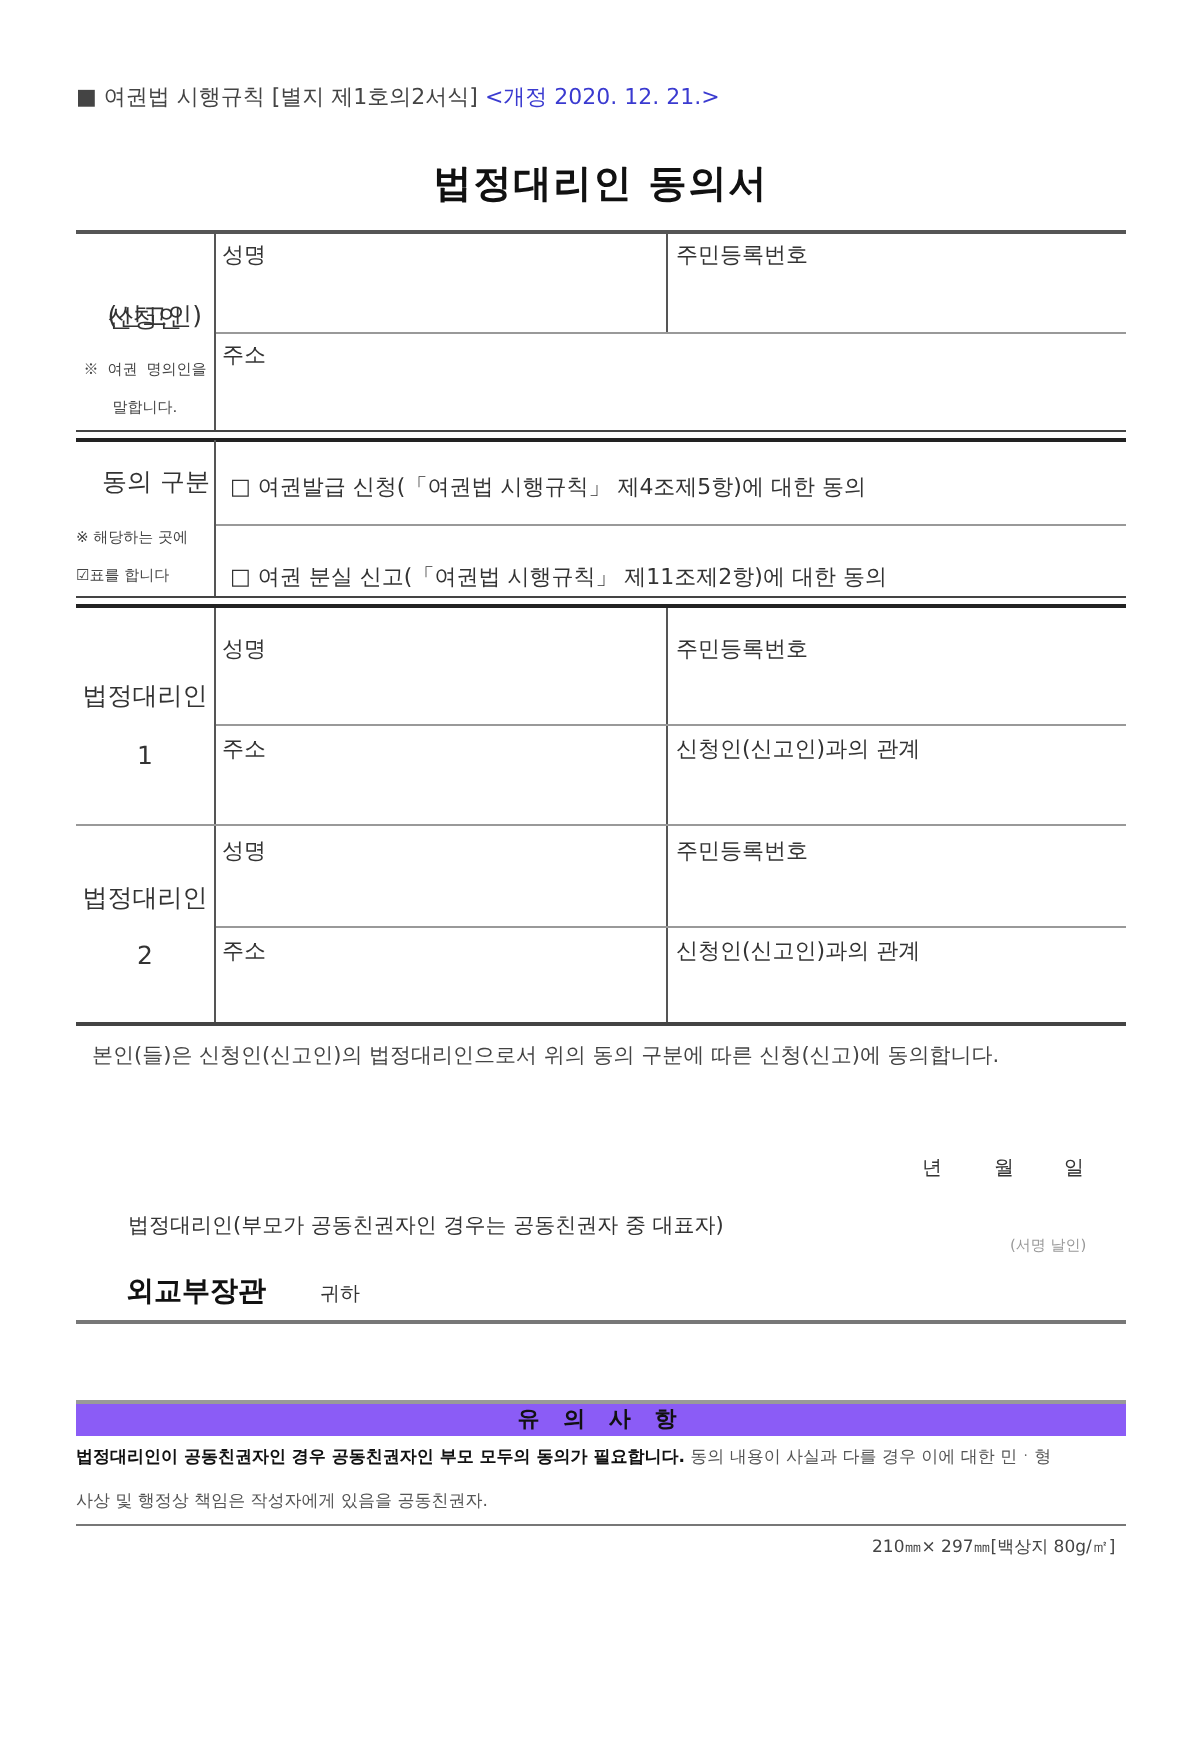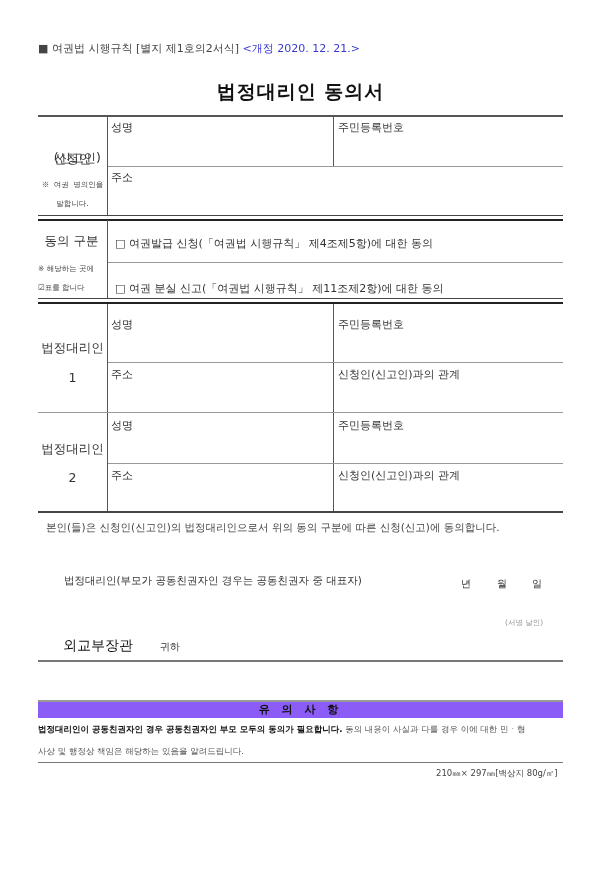--- a/index.html
+++ b/index.html
@@ -47,21 +47,21 @@
 <div class="lbl" style="left:111px;top:120px;">성명</div>
 <div class="lbl" style="left:338px;top:120px;">주민등록번호</div>
 <div class="lbl" style="left:111px;top:170px;">주소</div>
 
 <div class="hline" style="top:215px;height:1px;background:#444;"></div>
 <div class="hline" style="top:219px;height:2px;background:#222;"></div>
 
 <div class="vline" style="left:107px;top:220px;height:78px;"></div>
 <div class="hline thin" style="top:262px;left:108px;width:455px;"></div>
 
-<div class="side s12" style="left:38px;width:67px;top:233px;">동의 구분</div>
+<div class="side s12" style="left:38px;width:67px;top:233px;text-align:right;">동의 구분</div>
 <div class="side s8" style="left:38px;width:69px;top:264px;text-align:left;">※ 해당하는 곳에</div>
 <div class="side s8" style="left:38px;width:67px;top:283px;text-align:left;">☑표를 합니다</div>
 
 <div class="lbl" style="left:115px;top:236px;">
   <span>□</span>
   <span>여권발급 신청(「여권법 시행규칙」 제4조제5항)에 대한 동의</span>
 </div>
 <div class="lbl" style="left:115px;top:281px;">
   <span>□</span>
   <span>여권 분실 신고(「여권법 시행규칙」 제11조제2항)에 대한 동의</span>
@@ -91,28 +91,28 @@
 <div class="lbl" style="left:338px;top:468px;">신청인(신고인)과의 관계</div>
 
 <div class="hline" style="top:511px;height:2px;background:#444;"></div>
 
 <div class="lbl" style="left:46px;top:521px;font-size:10.5px;color:#444;">본인(들)은 신청인(신고인)의 법정대리인으로서 위의 동의 구분에 따른 신청(신고)에 동의합니다.</div>
 
 <div class="lbl" style="left:461px;top:577px;font-size:10px;">년</div>
 <div class="lbl" style="left:497px;top:577px;font-size:10px;">월</div>
 <div class="lbl" style="left:532px;top:577px;font-size:10px;">일</div>
 
-<div class="lbl" style="left:64px;top:574px;font-size:10.5px;">법정대리인(부모가 공동친권자인 경우는 공동친권자 중 대표자)</div>
+<div class="lbl" style="left:64px;top:606px;font-size:10.5px;">법정대리인(부모가 공동친권자인 경우는 공동친권자 중 대표자)</div>
 <div class="lbl" style="left:505px;top:618px;font-size:7.5px;color:#999;">(서명 날인)</div>
 
-<div class="lbl" style="left:63px;top:637px;font-size:14px;font-weight:normal;color:#111;">외교부장관</div>
+<div class="lbl" style="left:63px;top:637px;font-size:14px;font-weight:bold;color:#111;">외교부장관</div>
 <div class="lbl" style="left:160px;top:640px;font-size:10px;">귀하</div>
 
 <div class="hline" style="top:660px;height:2px;background:#777;"></div>
 
 <div class="abs notice-bar">유 의 사 항</div>
 <div class="abs notice-text" style="top:718px;white-space:nowrap;">
   <b>법정대리인이 공동친권자인 경우 공동친권자인 부모 모두의 동의가 필요합니다.</b><span> 동의 내용이 사실과 다를 경우 이에 대한 민ㆍ형</span>
 </div>
-<div class="abs notice-text" style="top:740px;">사상 및 행정상 책임은 해당하는 있음을 알려드립니다.</div>
+<div class="abs notice-text" style="top:740px;">사상 및 행정상 책임은 작성자에게 있음을 공동친권자.</div>
 <div class="hline" style="top:762px;height:1px;background:#777;"></div>
 
 <div class="lbl" style="left:436px;top:768px;font-size:8.5px;color:#444;">210㎜× 297㎜[백상지 80g/㎡]</div>
 
 </body></html>

